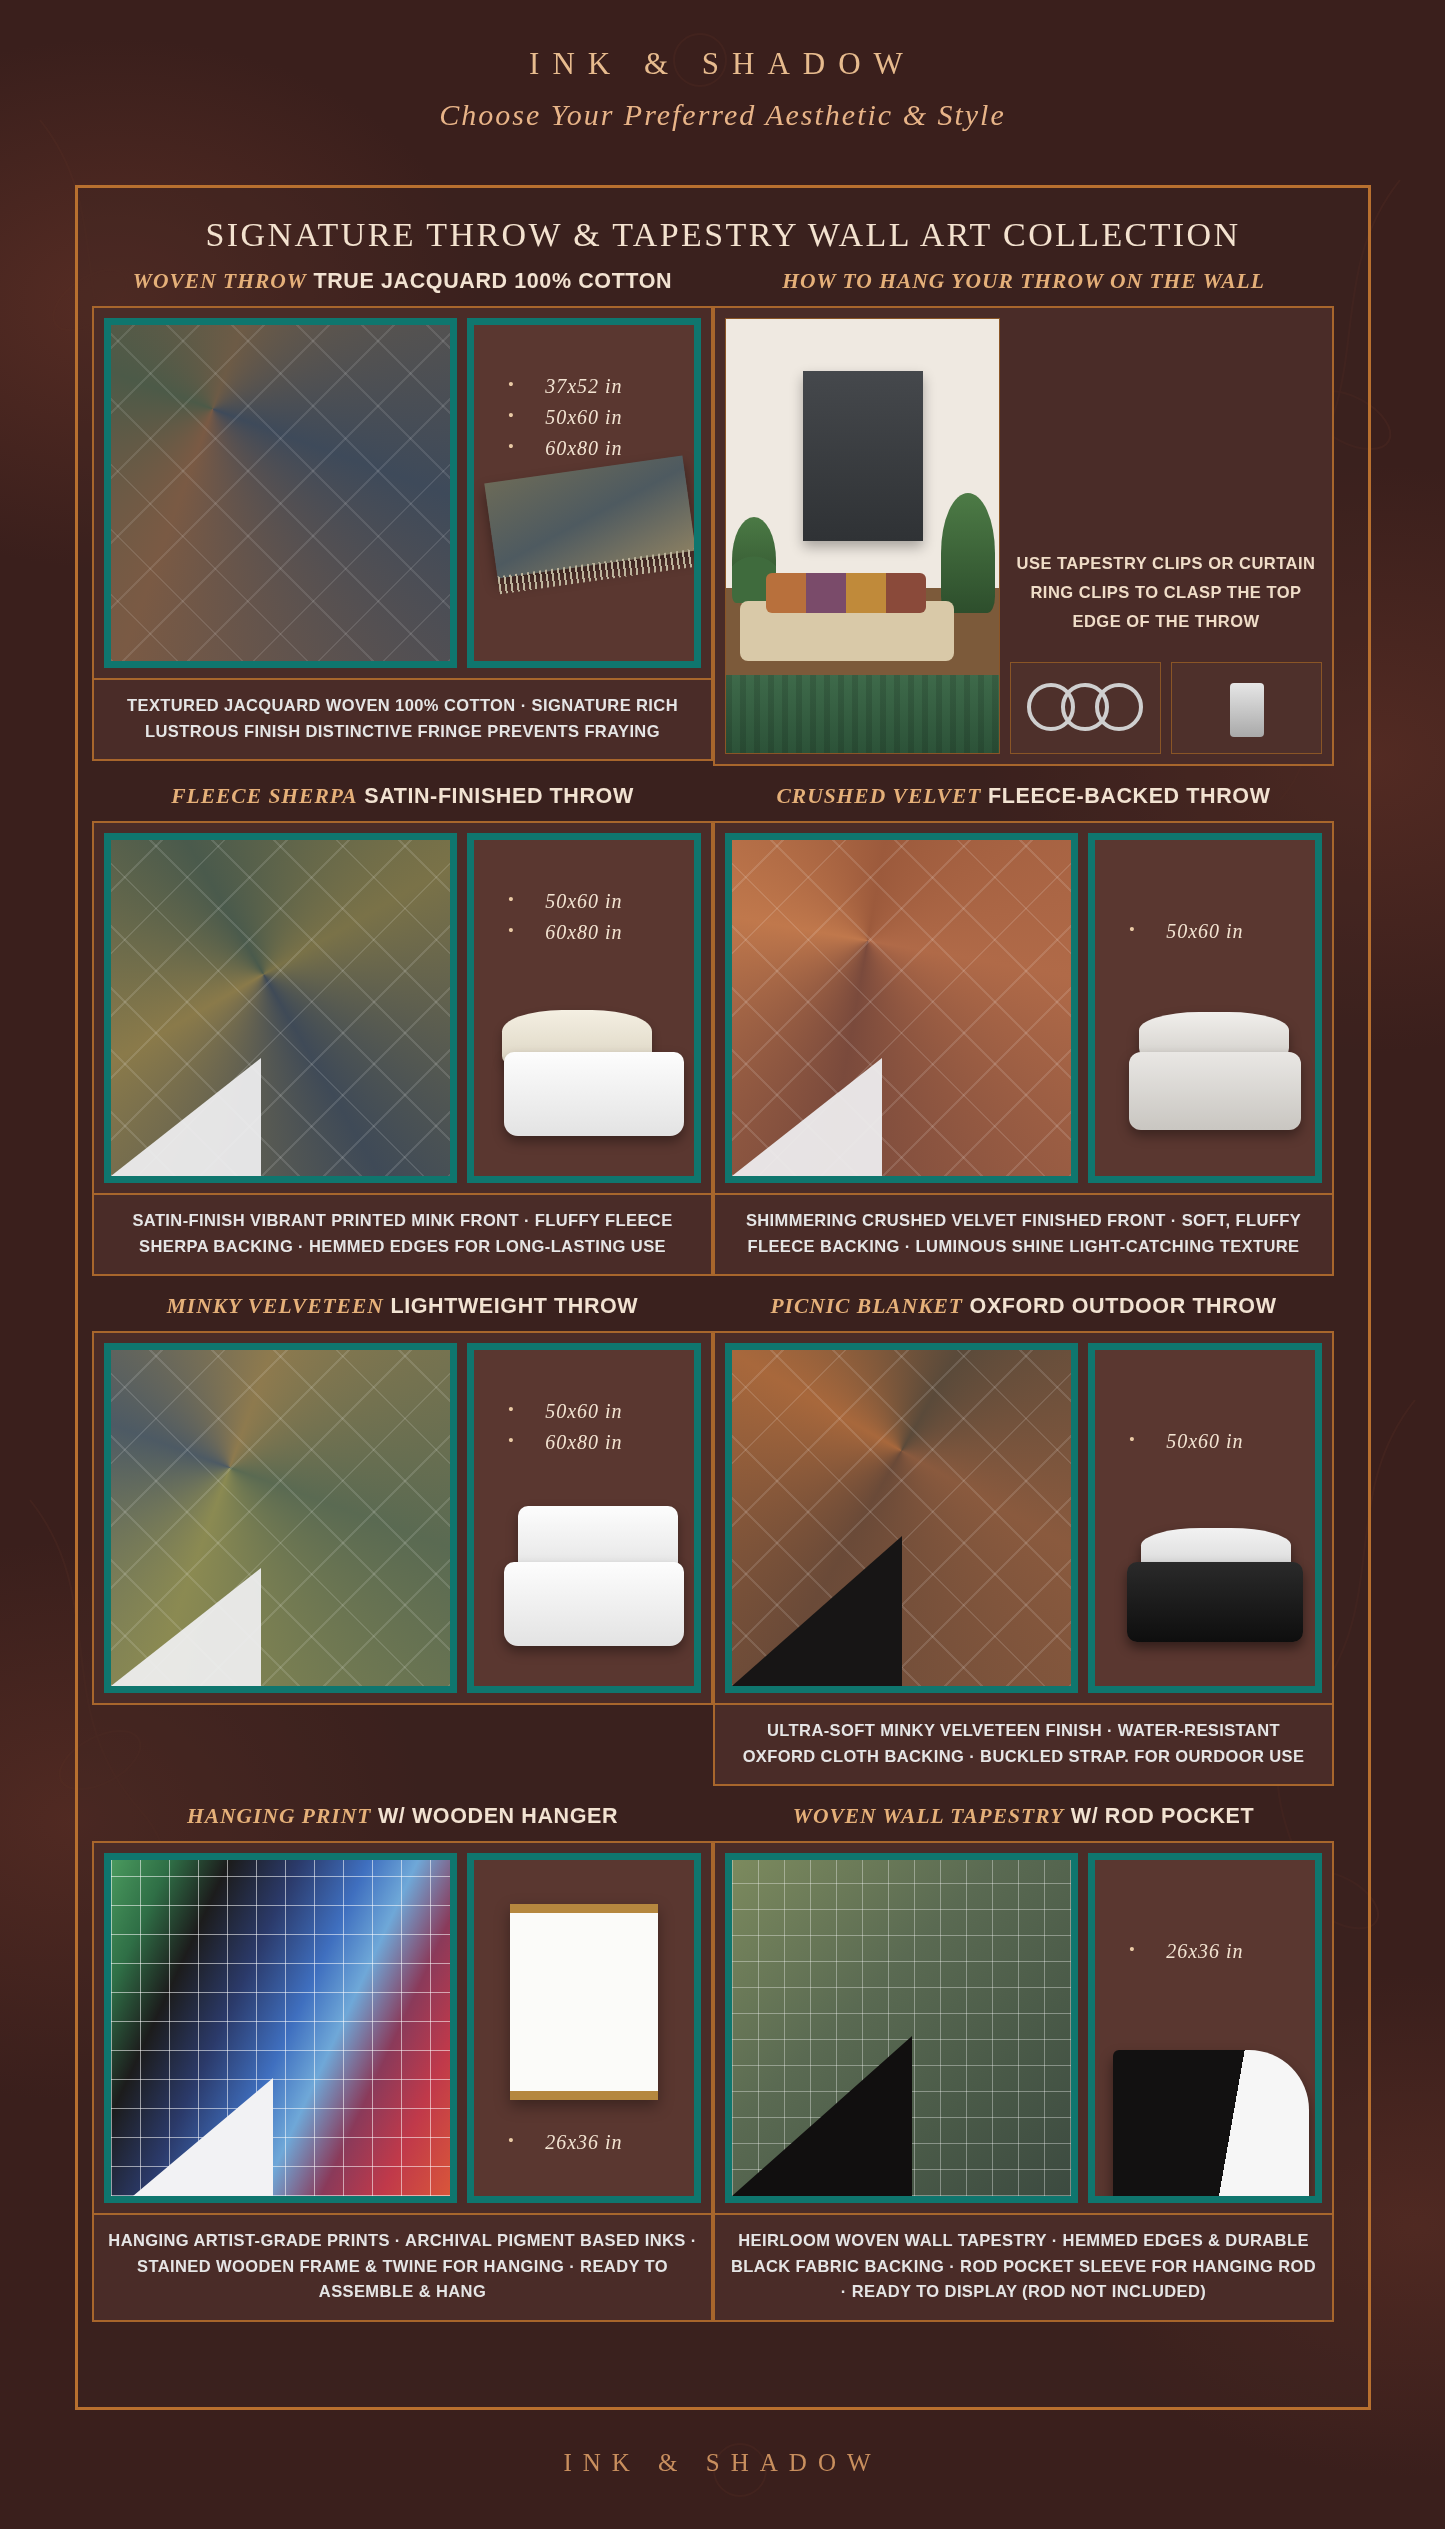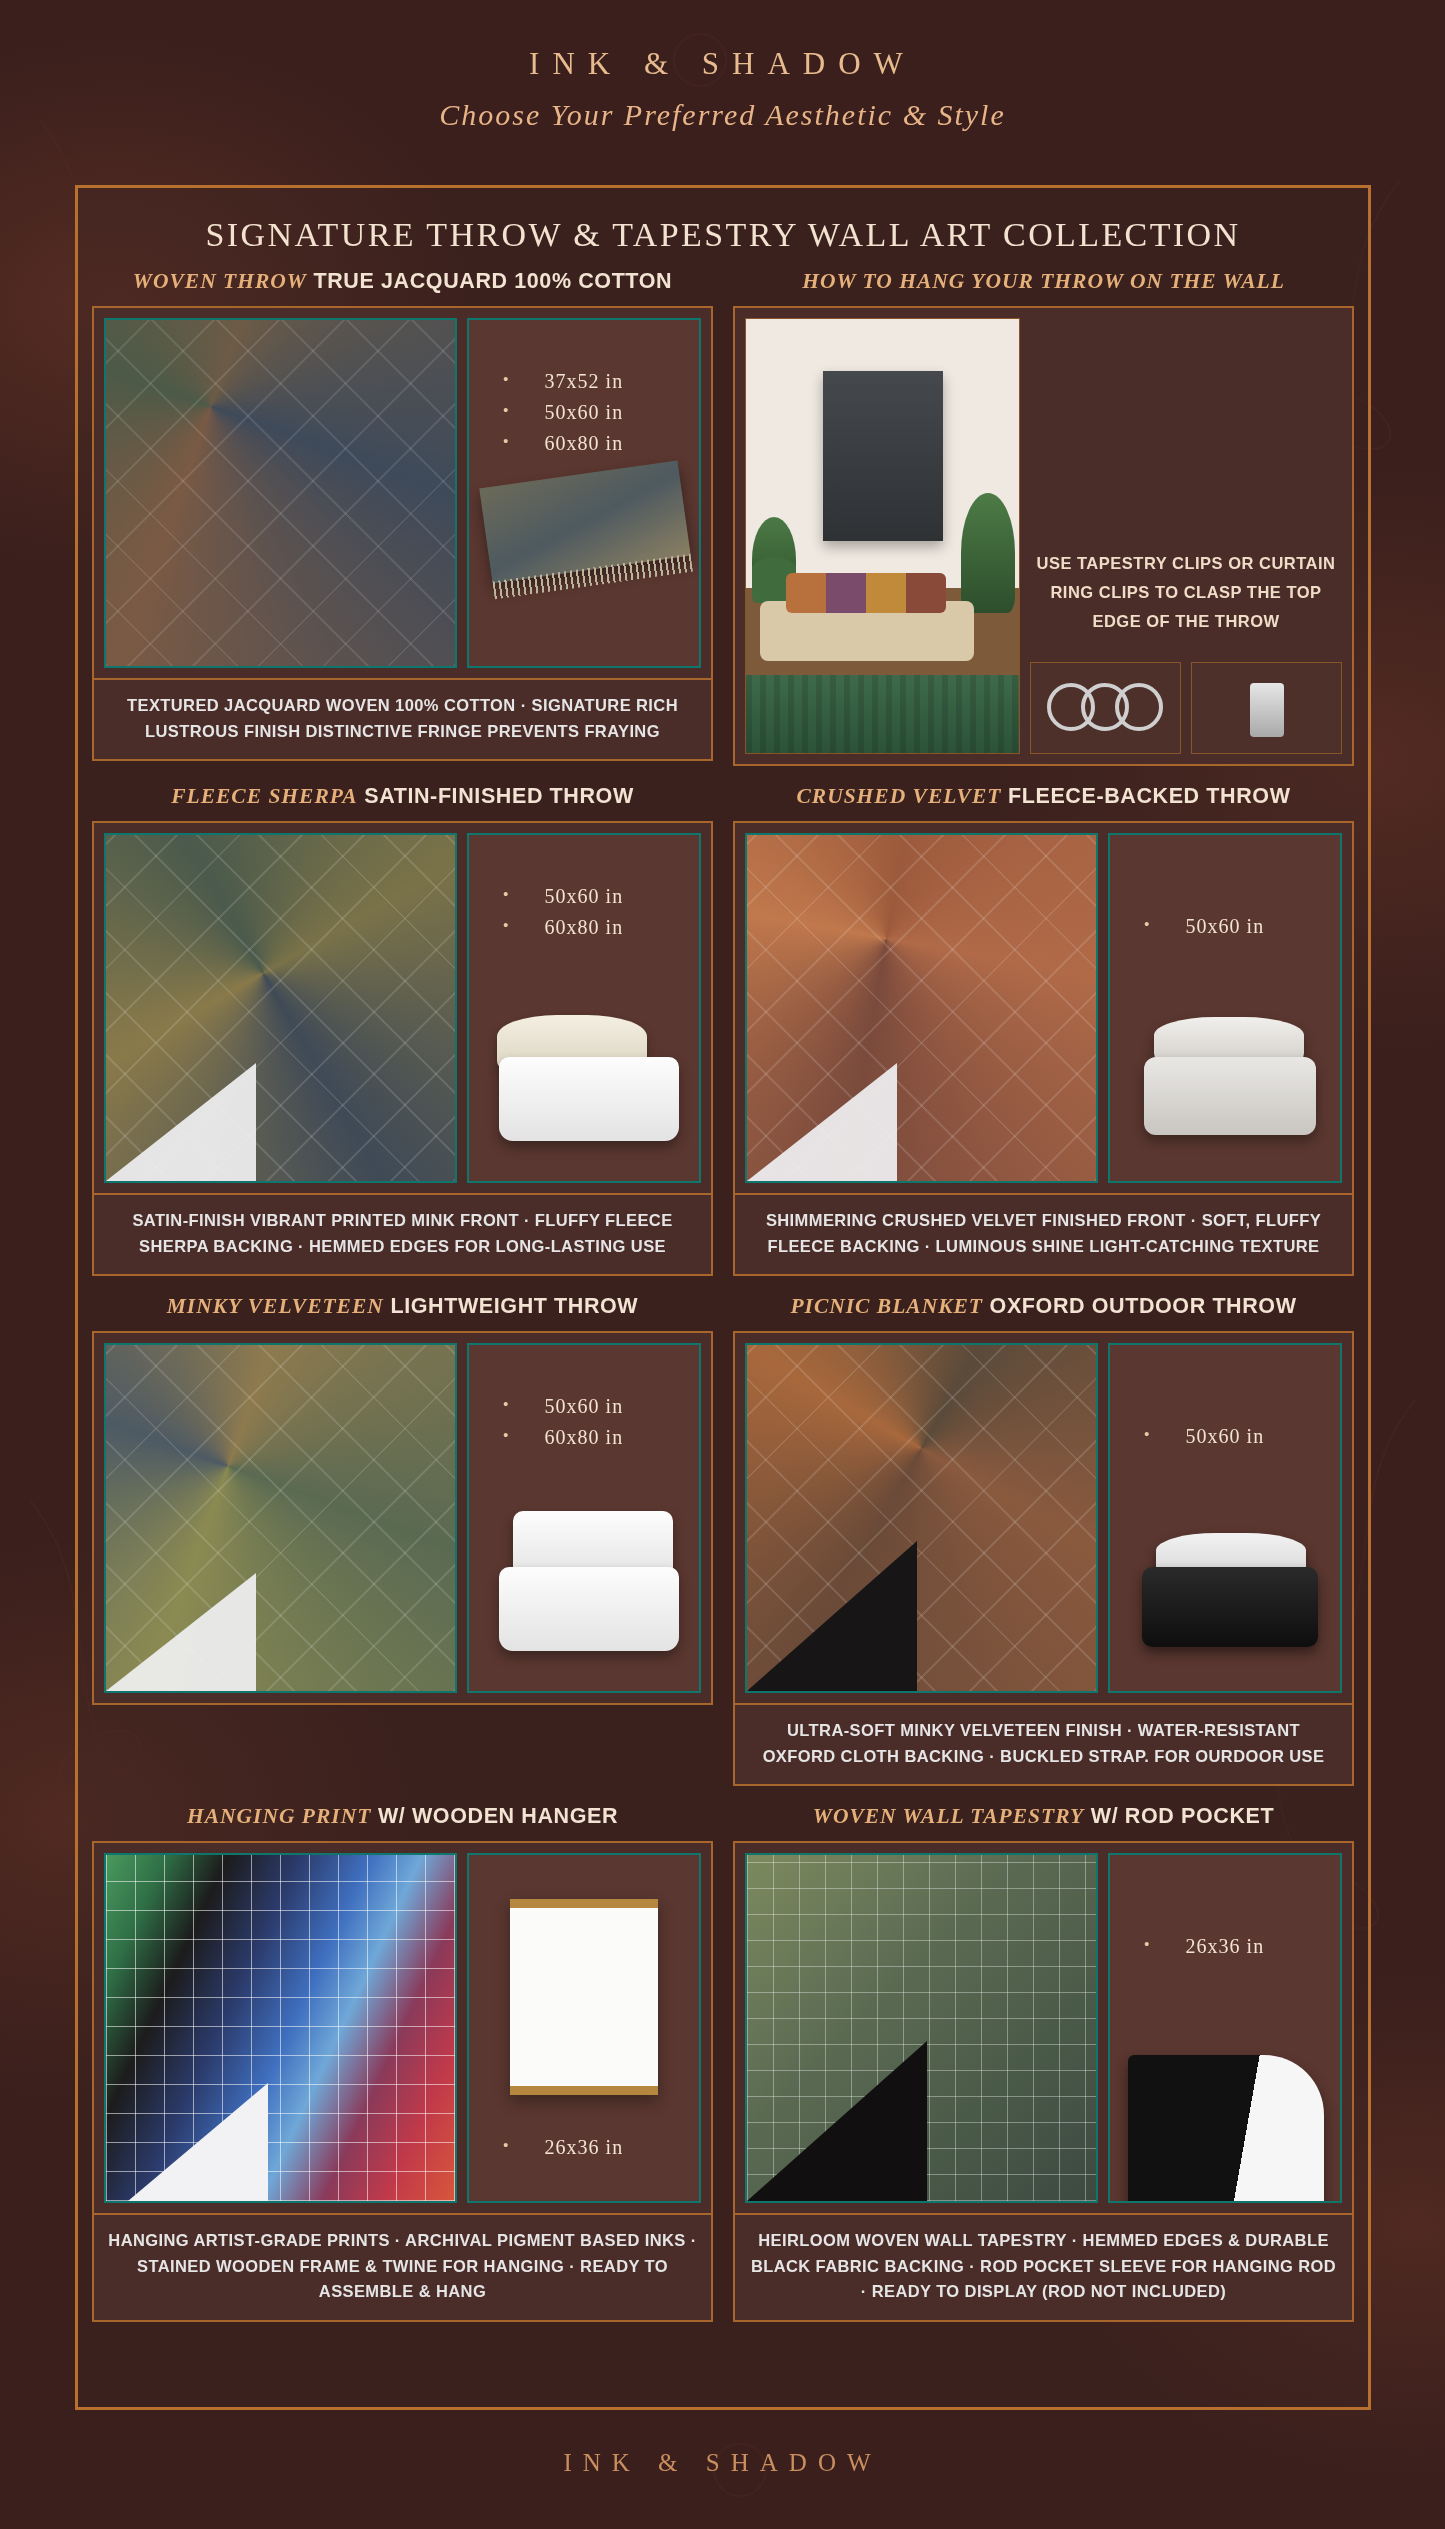--- a/index.html
+++ b/index.html
@@ -49,21 +49,21 @@
     text-align:center;
     margin-top:28px;
     font-family:"Liberation Serif", serif;
     font-size:34px; letter-spacing:2.4px; color:#f3e2cf; font-weight:400;
   }
 
   
   .grid {
     position:absolute; left:92px; top:255px; width:1262px;
   }
-  .row { display:flex; gap:20px; margin-bottom:4px; }
+  .row { display:flex; margin-bottom:4px; }
   .card { width:621px; }
 
   .card-head {
     text-align:center;
     font-size:21.5px;
     letter-spacing:.6px;
     color:#f2e3d2;
     font-weight:700;
     padding:14px 4px 12px;
     white-space:nowrap;
@@ -72,21 +72,21 @@
     font-family:"Liberation Serif", serif;
     font-style:italic; font-weight:700; color:#e5b079; letter-spacing:1px;
   }
 
   .card-body {
     background:#4a2c28;
     border:2px solid #a8662c;
     padding:10px;
     display:flex; gap:10px;
   }
-  .pane { border:2px solid #0f766e; position:relative; overflow:hidden; }
+  .pane { border:7px solid #0f766e; position:relative; overflow:hidden;font-style:italic; }
   .pane-left  { width:354px; height:350px; }
   .pane-right { width:235px; height:350px; background:#5a3730; }
 
   .caption {
     background:#4a2c28;
     border:2px solid #a8662c;
     border-top:none;
     text-align:center;
     padding:13px 14px 15px;
     font-size:16.5px;

